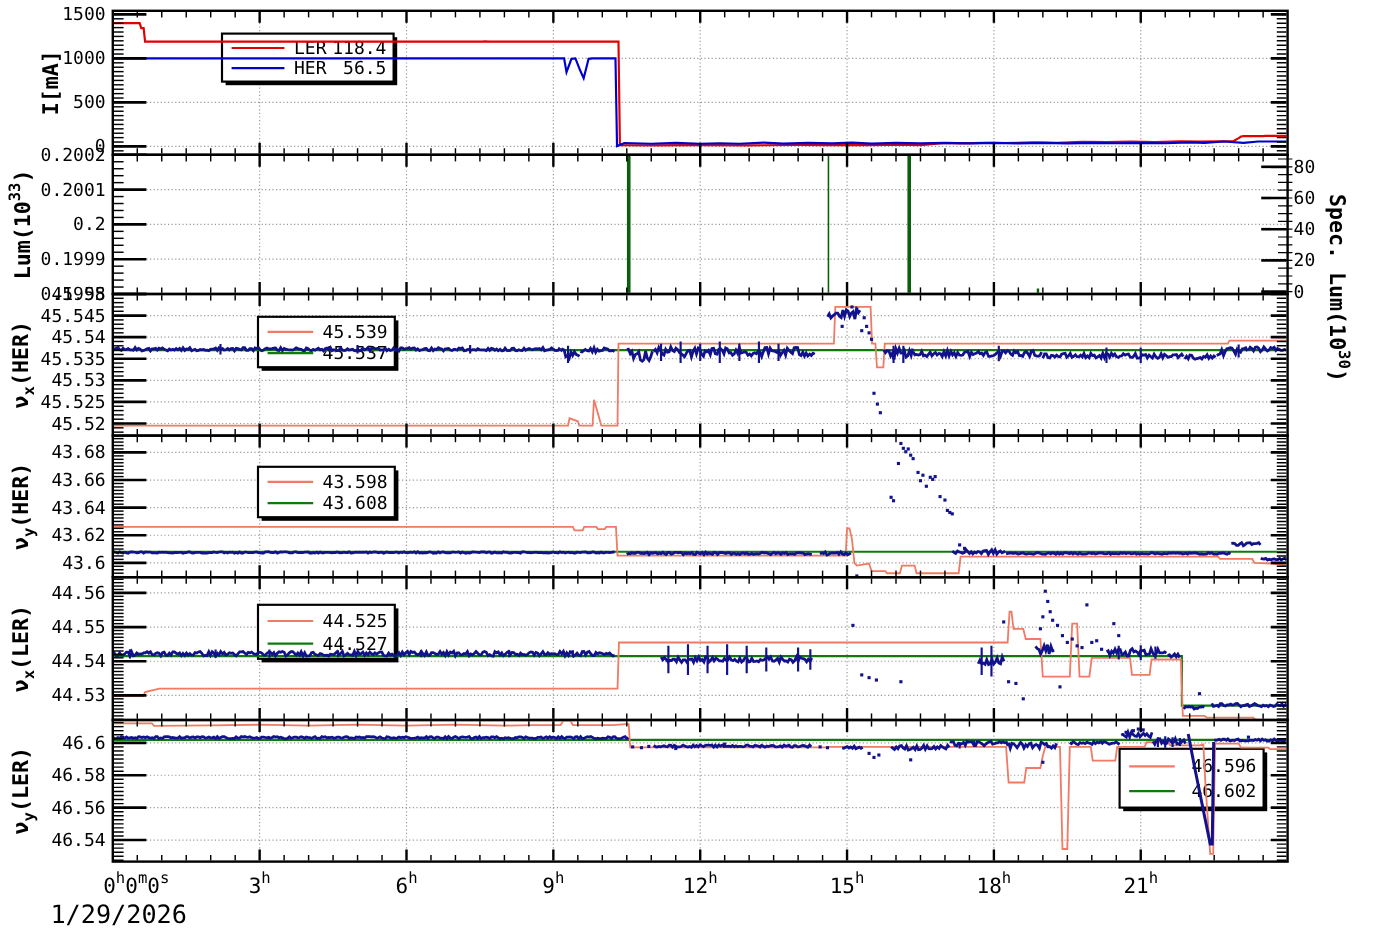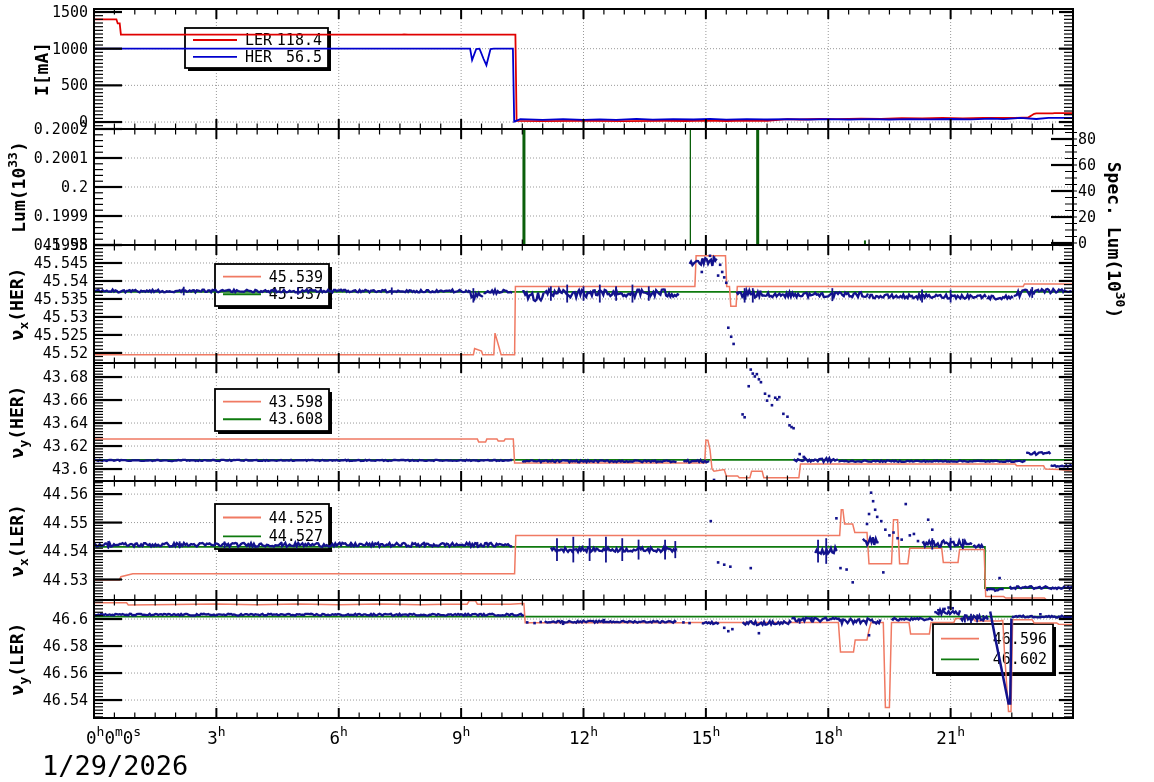--- a/index.html
+++ b/index.html
@@ -1,19 +1,19 @@
 <!DOCTYPE html>
 <html><head>
 <meta charset="utf-8">
 <style>
   html,body{margin:0;padding:0;background:#ffffff;}
   .wrap{position:relative;width:1154px;height:782px;background:#ffffff;overflow:hidden;
         font-family:"DejaVu Sans Mono",monospace;}
   svg{position:absolute;left:0;top:0;}
-  .date{position:absolute;left:42px;top:750px;font-size:27px;color:#000;
+  .date{position:absolute;left:42px;top:750px;font-size:21px;color:#000;
         font-family:"DejaVu Sans Mono",monospace;}
 </style>
 </head>
 <body>
 
 <div class="wrap">
   <svg id="plot" width="1154" height="782">
       <clipPath id="c0">
         <rect x="95" y="10" width="977" height="118"></rect>
       </clipPath>

